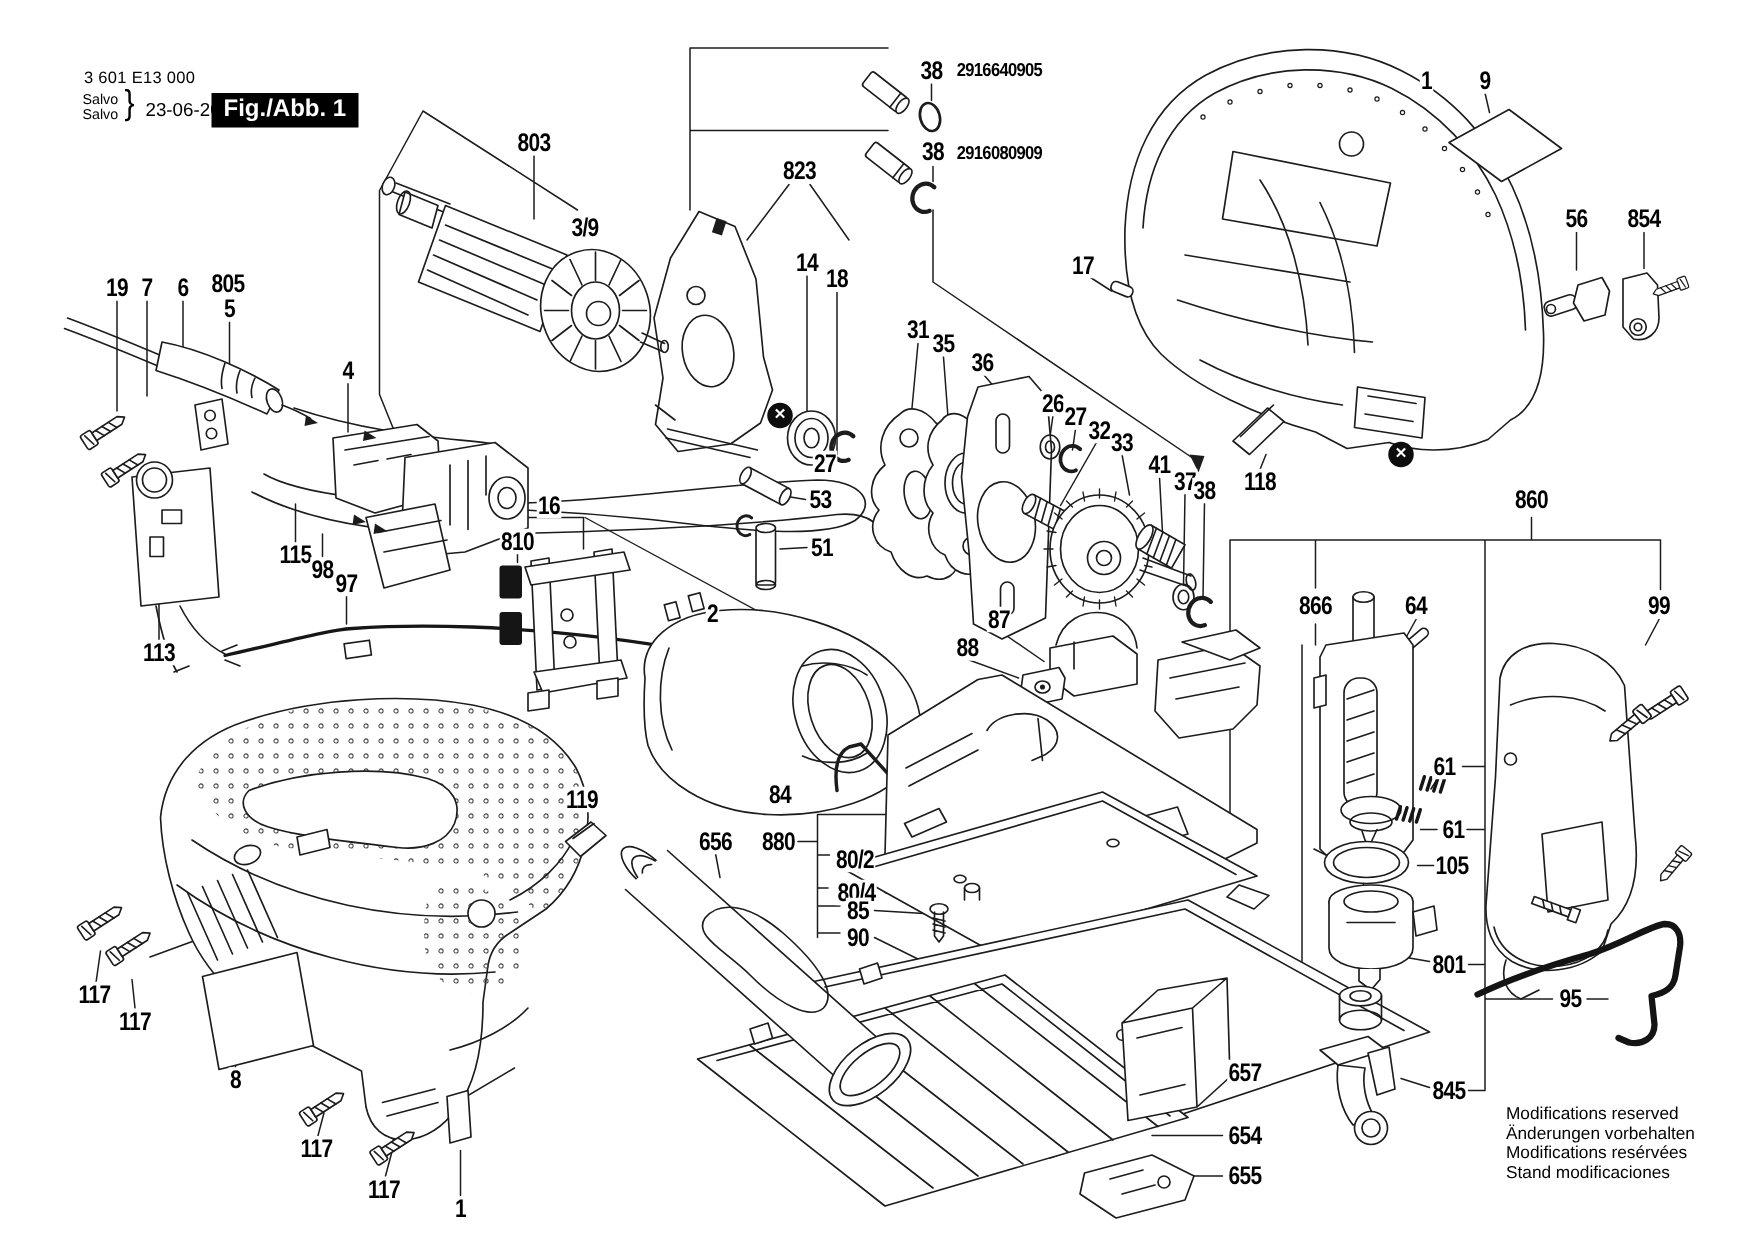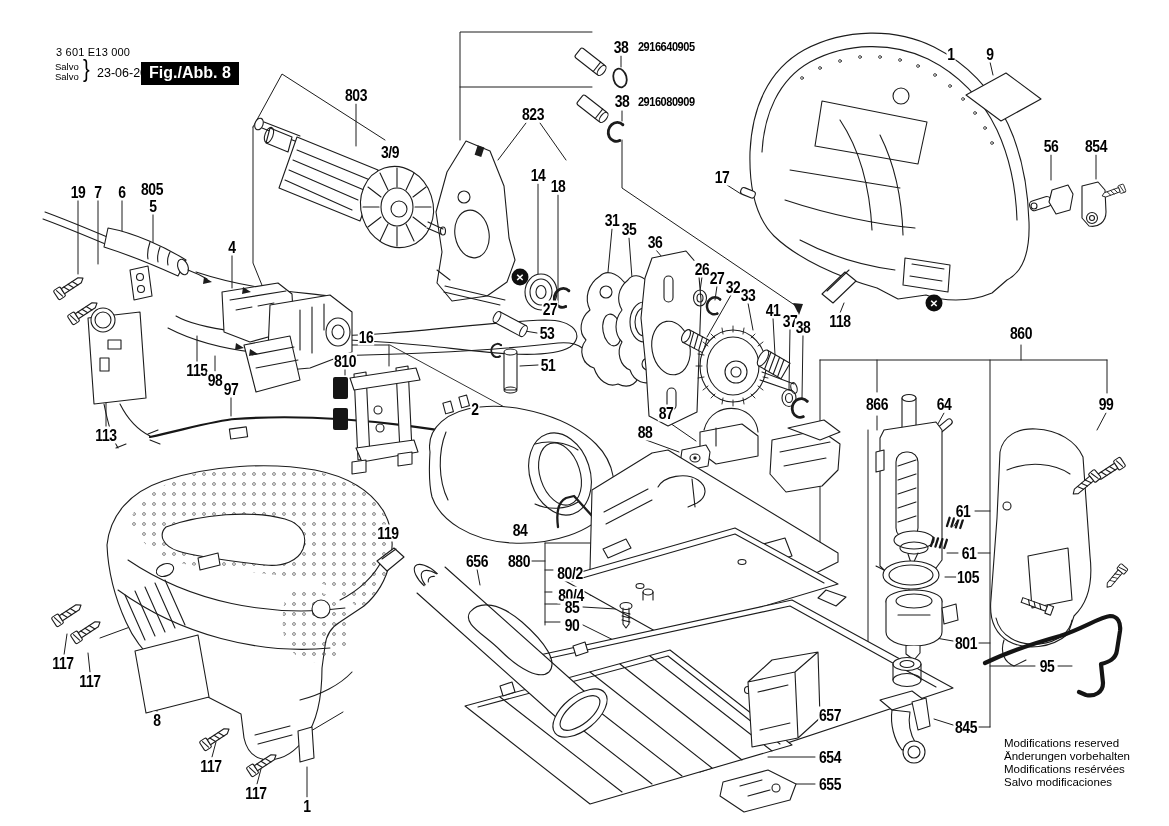--- a/index.html
+++ b/index.html
@@ -405,26 +405,26 @@
     </g>
   </svg>
 
   <div class="hdr-type">3 601 E13 000</div>
   <div class="issue">
     <div>Salvo</div>
     <div>Salvo</div>
   </div>
   <div class="brace">}</div>
   <div class="idate">23-06-20</div>
-  <div class="figbox">Fig./Abb. 8</div>
+  <div class="figbox">Fig./Abb. 1</div>
   <div class="notes" id="notes">
       <div>Modifications reserved</div>
       <div>Änderungen vorbehalten</div>
       <div>Modifications resérvées</div>
-      <div>Salvo modificaciones</div>
+      <div>Stand modificaciones</div>
     </div>
 
 <span class="co" style="left: 356px; top: 95px;">803</span>
     <span class="co" style="left: 390px; top: 152px;">3/9</span>
     <span class="co" style="left: 533px; top: 114px;">823</span>
     <span class="co" style="left: 538px; top: 175px;">14</span>
     <span class="co" style="left: 558px; top: 186px;">18</span>
     <span class="co" style="left: 621px; top: 47px;">38</span>
     <span class="co" style="left: 622px; top: 101px;">38</span>
     <span class="co" style="left: 951px; top: 54px;">1</span>

